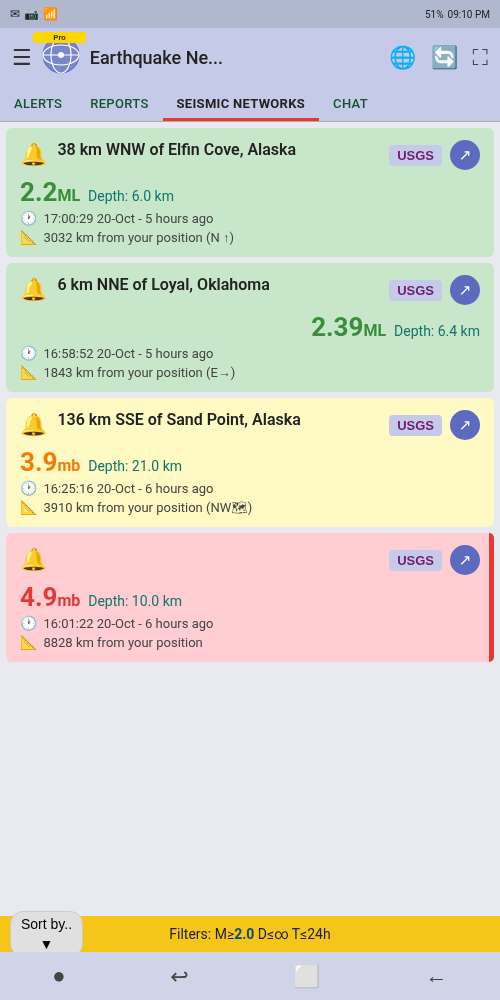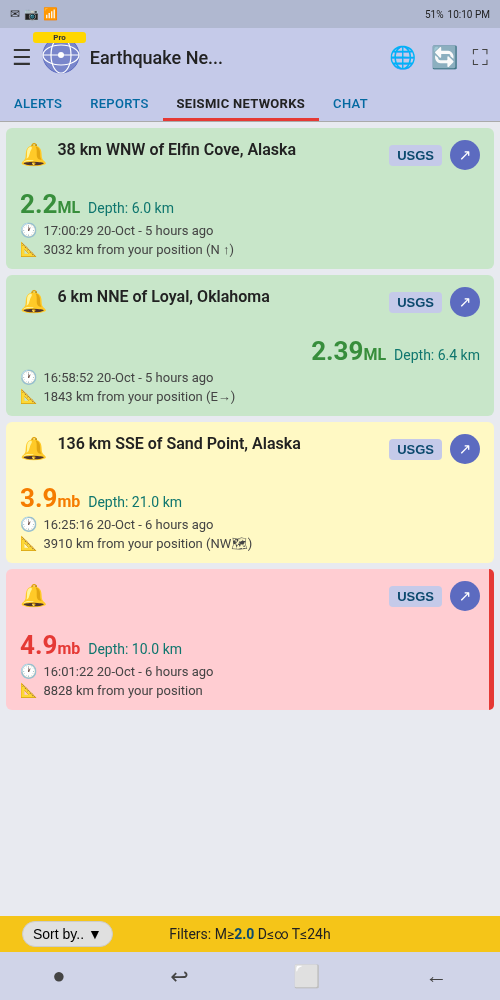--- a/index.html
+++ b/index.html
@@ -38,21 +38,21 @@
     
     .tabs {
       background: #c5cae9;
       display: flex;
       border-bottom: 1px solid #aaa;
       overflow-x: hidden;
     }
     .tab {
       padding: 10px 14px;
       font-size: 13px;
-      color: #0369a1;
+      color: #14532d;
       cursor: pointer;
       white-space: nowrap;
       position: relative;
       font-weight: 500;
       letter-spacing: 0.3px;
     }
     .tab.active {
       color: #222;
       font-weight: 700;
     }
@@ -78,41 +78,41 @@
     .card-icon { font-size: 22px; margin-top: 2px; }
     .card-title { font-size: 16px; font-weight: 600; color: #222; flex: 1; line-height: 1.3; }
     .card-actions { display: flex; align-items: center; gap: 8px; flex-shrink: 0; }
     .usgs-btn {
       background: #c5cae9;
       border: none;
       border-radius: 4px;
       padding: 3px 8px;
       font-size: 13px;
       font-weight: 700;
-      color: #0c4a6e;
+      color: #701a75;
       cursor: pointer;
     }
     .share-btn {
       width: 30px; height: 30px;
       background: #5c6bc0;
       border-radius: 50%;
       display: flex; align-items: center; justify-content: center;
       cursor: pointer;
       color: white;
       font-size: 15px;
     }
 
     .magnitude { font-size: 26px; font-weight: 700; display: inline; }
     .mag-green { color: #388e3c; }
     .mag-orange { color: #f57c00; }
     .mag-red { color: #e53935; }
     .mag-unit { font-size: 16px; font-weight: 700; }
     .depth-text { font-size: 14px; color: #0f766e; margin-left: 8px; }
 
-    .card-info { margin-top: 19px; }
+    .card-info { margin-top: 7px; }
     .info-row { display: flex; align-items: center; gap: 6px; font-size: 13px; color: #444; margin-top: 3px; }
     .info-icon { font-size: 14px; }
 
     
     .card-accent-bar {
       position: absolute;
       right: 0; top: 0; bottom: 0;
       width: 5px;
       background: #e53935;
       border-radius: 0 6px 6px 0;
@@ -134,21 +134,22 @@
     }
     .sort-btn {
       background: #e0e0e0;
       border: 1px solid #ccc;
       border-radius: 13px;
       padding: 4px 10px;
       font-size: 14px;
       cursor: pointer;
       display: flex; align-items: center; gap: 4px;
       position: absolute;
-      left: 22px;
+      left: 10px;
+      flex-direction: column;
     }
     .filter-text { font-size: 14px; color: #222; }
     .filter-highlight { color: #0c4a6e; font-weight: 700; }
 
     
     .nav-bar {
       background: #d0d4e8;
       display: flex;
       justify-content: space-around;
       align-items: center;
@@ -179,21 +180,21 @@
 <body>
 
 <div class="status-bar">
   <div class="status-left">
     <span>✉</span>
     <span>📷</span>
     <span>📶</span>
   </div>
   <div class="status-right">
     <span>51%</span>
-    <span>10:10 PM</span>
+    <span>09:10 PM</span>
   </div>
 </div>
 
 <div class="header">
   <span class="header-hamburger">☰</span>
   <div class="logo-wrap">
     <svg class="header-logo" viewBox="0 0 38 38">
       <circle cx="19" cy="19" r="18" fill="#7986cb" stroke="#5c6bc0" stroke-width="1"></circle>
       <ellipse cx="19" cy="19" rx="18" ry="10" fill="none" stroke="#fff" stroke-width="1.2"></ellipse>
       <ellipse cx="19" cy="19" rx="10" ry="18" fill="none" stroke="#fff" stroke-width="1.2"></ellipse>

